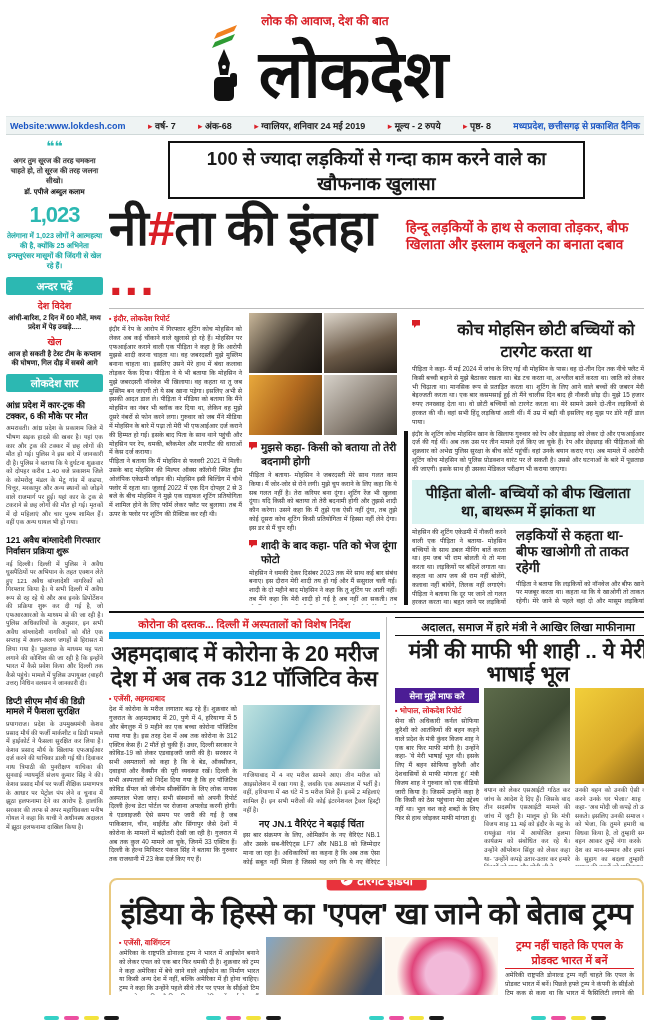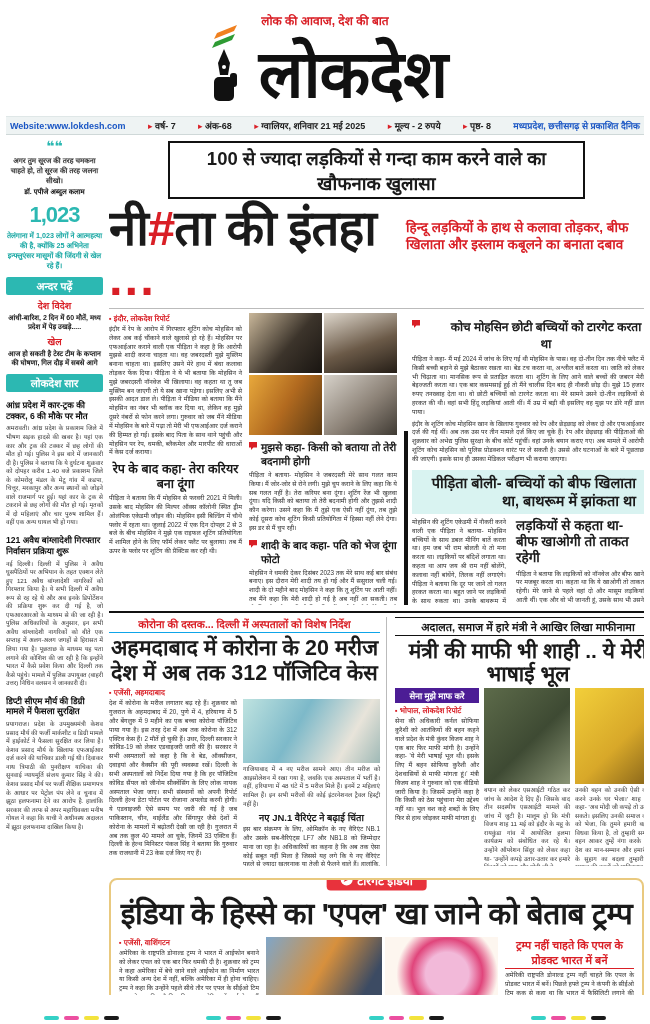--- a/index.html
+++ b/index.html
@@ -65,36 +65,36 @@
   .photo-grid { display:grid; grid-template-columns:1fr 1fr; grid-template-rows:60px 60px; gap:2px; }
   .ph { background:linear-gradient(135deg,#8a6f55,#4a3b30 60%,#2d2620); }
   .ph.a { background:linear-gradient(130deg,#c9b79a,#3c342b 55%,#191511); }
   .ph.b { background:linear-gradient(160deg,#ded7cc,#6b5razz 0); background:linear-gradient(160deg,#ded7cc,#6b5a48 55%,#241d16); }
   .ph.c { background:linear-gradient(120deg,#e8a93c,#b26a1f 50%,#5a3a14); }
   .ph.d { background:linear-gradient(140deg,#d7d2ca,#8c8277 55%,#3f3a33); }
 
   .red-sub { font-size:10.5px; font-weight:800; margin-top:5px; display:flex; gap:4px; align-items:flex-start;}
   .red-sub .bullet { width:8px; height:8px; background:#d91f26; flex:none; margin-top:2px;
                      clip-path:polygon(0 0,100% 0,100% 70%,55% 70%,25% 100%,25% 70%,0 70%); }
-  .red-sub.center { justify-content:center; text-align:center; font-size:12px;gap:28px; }
+  .red-sub.center { justify-content:center; text-align:center; font-size:16px;gap:28px; }
   .small-gap { margin-top:3px; }
 
-  .teal-box { background:#d9f3f1; text-align:right; font-size:14.5px; font-weight:800; line-height:1.25;
+  .teal-box { background:#d9f3f1; text-align:center; font-size:14.5px; font-weight:800; line-height:1.25;
               padding:4px 8px; margin:6px 0 4px 0; }
   .pull-row { display:flex; gap:10px; }
   .pull-left { flex:1; }
   .pull-right { width:128px; flex:none; }
   .pull-head { font-size:13.5px; font-weight:800; line-height:1.2; margin-bottom:3px; }
 
   
   .mid-band { display:flex; gap:8px; border-top:2px solid #111; margin-top:6px; padding-top:4px;
               height:255px; overflow:hidden; }
   .corona { width:278px; flex:none; border-right:1px solid #bbb; padding-right:6px; }
   .corona-kicker { color:#d91f26; font-size:10.5px; font-weight:800; text-align:center;
-                   border-bottom:1px solid #0ea5e9; padding-bottom:1px; }
+                   border-bottom:7px solid #0ea5e9; padding-bottom:1px; }
   .corona-head { font-size:21.5px; font-weight:800; line-height:1.15; text-align:center; margin:3px 0 2px 0; }
   .corona-cols { display:flex; gap:6px; }
   .corona-c1 { width:128px; flex:none; }
   .corona-c2 { flex:1; }
   .corona-photo { height:64px; background:linear-gradient(120deg,#bfe3e0,#7db9c9 40%,#e8e4da 75%,#9fb9b6); }
   .mini-sub { font-size:9.5px; font-weight:800; text-align:center; margin:3px 0 1px 0; }
 
   .minister { flex:1; }
   .min-kicker { font-size:11px; font-weight:800; text-align:center; border-top:1px solid #111;
                 border-bottom:1px solid #111; padding:1px 0; }
@@ -151,21 +151,21 @@
         <rect x="27" y="50" width="7" height="14" rx="3" fill="#111"></rect>
       </svg>
       <div class="paper-title">लोकदेश</div>
     </div>
   </div>
 
   <div class="infobar">
     <span class="web">Website:www.lokdesh.com</span>
     <span class="item">वर्ष- 7</span>
     <span class="item">अंक-68</span>
-    <span class="item">ग्वालियर, शनिवार 21 मई 2025</span>
+    <span class="item">ग्वालियर, शनिवार 24 मई 2019</span>
     <span class="item">मूल्य - 2 रुपये</span>
     <span class="item">पृष्ठ- 8</span>
     <span class="pub">मध्यप्रदेश, छत्तीसगढ़ से प्रकाशित दैनिक</span>
   </div>
 
   <div class="content">
 
     <div class="sidebar">
       <div class="quote-block">
         <div class="quote-marks">❝❝</div>
@@ -200,21 +200,20 @@
       <div class="kicker-box">100 से ज्यादा लड़कियों से गन्दा काम करने वाले का खौफनाक खुलासा</div>
       <div class="headline-row">
         <div class="main-headline"><span>नी</span><span class="hash">#</span><span>ता की इंतहा</span> <span class="dots">...</span></div>
         <div class="side-red">हिन्दू लड़कियों के हाथ से कलावा तोड़कर, बीफ खिलाता और इस्लाम कबूलने का बनाता दबाव</div>
       </div>
 
       <div class="lead-cols">
         <div class="lcol1">
           <div class="byline">इंदौर, लोकदेश रिपोर्ट</div>
           <div class="body-text">इंदौर में रेप के आरोप में गिरफ्तार शूटिंग कोच मोहसिन को लेकर अब कई चौंकाने वाले खुलासे हो रहे हैं। मोहसिन पर एफआईआर कराने वाली एक पीड़िता ने कहा है कि आरोपी मुझसे शादी करना चाहता था। वह जबरदस्ती मुझे मुस्लिम बनाना चाहता था। इसलिए उसने मेरे हाथ में बंधा कलावा तोड़कर फेंक दिया। पीड़िता ने ये भी बताया कि मोहसिन ने मुझे जबरदस्ती नॉनवेज भी खिलाया। वह कहता था तू जब मुस्लिम बन जाएगी तो ये सब खाना पड़ेगा। इसलिए अभी से इसकी आदत डाल ले। पीड़िता ने मीडिया को बताया कि मैंने मोहसिन का नंबर भी ब्लॉक कर दिया था, लेकिन वह मुझे दूसरे नंबरों से फोन करने लगा। गुरुवार को जब मैंने मीडिया में मोहसिन के बारे में पढ़ा तो मेरी भी एफआईआर दर्ज कराने की हिम्मत हो गई। इसके बाद पिता के साथ थाने पहुंची और मोहसिन पर रेप, धमकी, ब्लैकमेल और मारपीट की धाराओं में केस दर्ज कराया।</div>
-          <div class="sub-head-big">रेप के बाद कहा- तेरा करियर बना दूंगा</div>
           <div class="body-text">पीड़िता ने बताया कि मैं मोहसिन से फरवरी 2021 में मिली। उसके बाद मोहसिन की मिल्पर ऑक्स कॉलोनी स्थित ड्रीम ओलंपिक एकेडमी जॉइन की। मोहसिन इसी बिल्डिंग में चौथे फ्लोर में रहता था। जुलाई 2022 में एक दिन दोपहर 2 से 3 बजे के बीच मोहसिन ने मुझे एक राइफल शूटिंग प्रतियोगिता में शामिल होने के लिए फॉर्म लेकर फ्लैट पर बुलाया। तब मैं ऊपर के फ्लोर पर शूटिंग की प्रैक्टिस कर रही थी।</div>
         </div>
 
         <div class="lcol2">
           <div class="photo-grid">
             <div class="ph a"></div>
             <div class="ph b"></div>
             <div class="ph c"></div>
             <div class="ph d"></div>
           </div>

